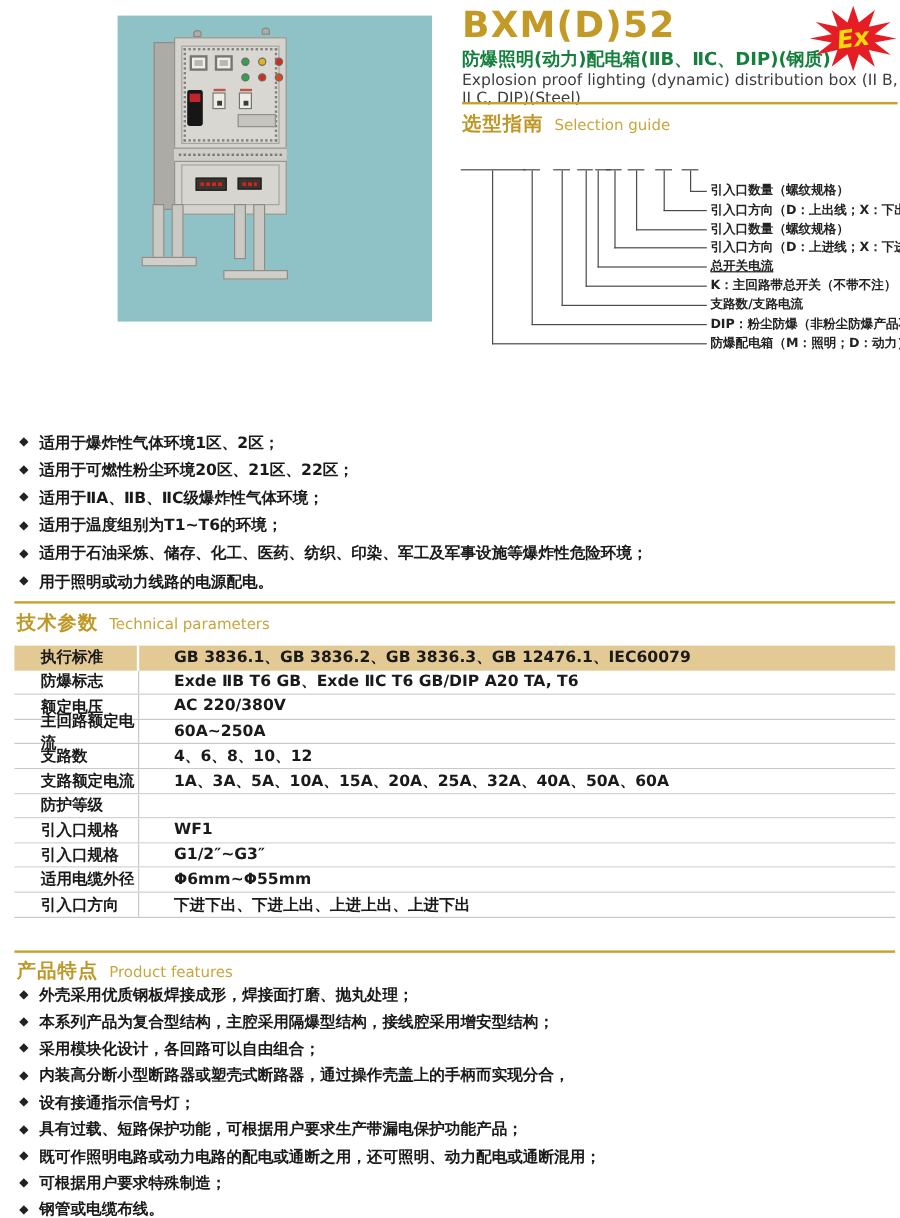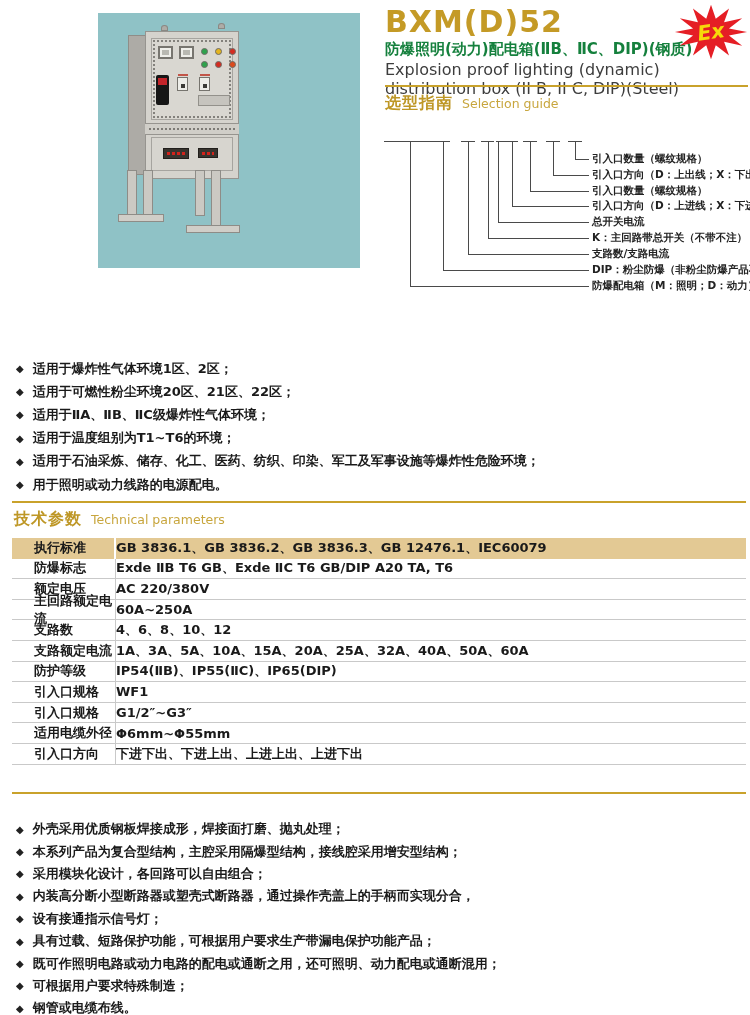--- a/index.html
+++ b/index.html
@@ -27,21 +27,21 @@
   .flange{left:47px;top:110px;width:94px;height:12px;background:#d0cec8;border-top:1px solid #96948f;border-bottom:1px solid #96948f;}
   .flange i{position:absolute;left:4px;top:4px;width:86px;height:0;border-top:2px dotted #7c7a75;display:block;}
   .door-low{left:53px;top:124px;width:82px;height:34px;background:#d7d5cf;border:1px solid #a6a49f;}
   .rwin{background:#38342f;border:1px solid #211f1c;}
   .rwin i{position:absolute;left:3px;top:3px;height:3px;display:block;background:repeating-linear-gradient(90deg,#d3231c 0 3px,#38342f 3px 5px);}
   .leg{background:#cbc9c3;border:1px solid #8e8c87;}
   .foot{background:#d0cec8;border:1px solid #8e8c87;}
   
   .main-title{position:absolute;left:385px;top:4px;font-size:30px;font-weight:bold;color:#c49a26;letter-spacing:1px;}
   .sub-cn{position:absolute;left:385px;top:40px;font-size:15px;font-weight:bold;color:#15803d;}
-  .sub-en{position:absolute;left:385px;top:60px;font-size:16px;color:#3d3d3d;}
+  .sub-en{position:absolute;left:385px;top:60px;font-size:13px;color:#3d3d3d;}
   .exlogo{position:absolute;left:672px;top:1px;width:78px;height:62px;}
   .gold-line{position:absolute;background:#c9a22b;height:2px;}
   
   .sec-head{position:absolute;display:flex;gap:9px;align-items:baseline;white-space:nowrap;}
   .h-cn{font-size:16px;font-weight:bold;color:#be9726;letter-spacing:1px;}
   .h-en{font-size:12.5px;color:#c8a63e;}
   
   .model-code{position:absolute;left:387px;top:121px;font-size:13.5px;font-weight:600;color:#222;letter-spacing:0.5px;white-space:nowrap;}
   .ul-seg{position:absolute;height:1px;background:#4a4a4a;top:141px;}
   .leader{position:absolute;border-left:1px solid #4a4a4a;border-bottom:1px solid #4a4a4a;top:142px;}
@@ -51,21 +51,21 @@
   .blist li{display:flex;align-items:center;gap:9px;font-size:13px;font-weight:600;color:#1a1a1a;white-space:nowrap;}
   .env-list li{height:23.2px;}
   .feat-list li{height:22.4px;}
   .blt{font-size:10px;color:#222;}
   
   .ttable{position:absolute;left:12px;top:538px;width:734px;}
   .trow{display:flex;height:20.6px;align-items:center;box-sizing:border-box;border-bottom:1px solid #c9c9c9;background:#fff;}
   .trow.first{background:#e3c994;border-bottom:none;}
   .tlabel{width:104px;padding-left:22px;font-size:13px;font-weight:600;border-right:1px solid #c9c9c9;height:100%;display:flex;align-items:center;box-sizing:border-box;}
   .trow.first .tlabel{border-right:2px solid #ffffff;}
-  .tvalue{font-size:13px;font-weight:600;white-space:nowrap;}
+  .tvalue{padding-left:29px;font-size:13px;font-weight:600;white-space:nowrap;}
 </style>
 </head>
 <body>
 
 <div class="page">
 
   <div class="photo">
     <div class="eye" style="left:63px;top:12px;"></div>
     <div class="eye" style="left:120px;top:10px;"></div>
     <div class="box-side"></div>
@@ -149,21 +149,21 @@
   <div class="leader" style="left:498px;width:90px;height:80px;"></div>
   <div class="leader" style="left:488px;width:100px;height:96px;"></div>
   <div class="leader" style="left:468px;width:120px;height:112px;"></div>
   <div class="leader" style="left:443px;width:145px;height:128px;"></div>
   <div class="leader" style="left:410px;width:178px;height:144px;"></div>
 
   <div class="sg-label" style="top:152px;">引入口数量（螺纹规格）</div>
   <div class="sg-label" style="top:168px;">引入口方向（D：上出线；X：下出线）</div>
   <div class="sg-label" style="top:184px;">引入口数量（螺纹规格）</div>
   <div class="sg-label" style="top:199px;">引入口方向（D：上进线；X：下进线）</div>
-  <div class="sg-label" style="top:215px;">总开关电流</div>
+  <div class="sg-label" style="top:215px;text-decoration:underline;">总开关电流</div>
   <div class="sg-label" style="top:231px;">K：主回路带总开关（不带不注）</div>
   <div class="sg-label" style="top:247px;">支路数/支路电流</div>
   <div class="sg-label" style="top:263px;">DIP：粉尘防爆（非粉尘防爆产品不注）</div>
   <div class="sg-label" style="top:279px;">防爆配电箱（M：照明；D：动力）</div>
 
   <ul class="blist env-list" style="top:357px;">
     <li>
         <span class="blt">◆</span>
         <span>适用于爆炸性气体环境1区、2区；</span>
       </li>
@@ -215,21 +215,20 @@
     <div class="trow">
         <div class="tlabel">支路数</div>
         <div class="tvalue">4、6、8、10、12</div>
       </div>
     <div class="trow">
         <div class="tlabel">支路额定电流</div>
         <div class="tvalue">1A、3A、5A、10A、15A、20A、25A、32A、40A、50A、60A</div>
       </div>
     <div class="trow">
         <div class="tlabel">防护等级</div>
-        <div class="tvalue">IP54(ⅡB)、IP55(ⅡC)、IP65(DIP)</div>
       </div>
     <div class="trow">
         <div class="tlabel">引入口规格</div>
         <div class="tvalue">WF1</div>
       </div>
     <div class="trow">
         <div class="tlabel">引入口规格</div>
         <div class="tvalue">G1/2″~G3″</div>
       </div>
     <div class="trow">
@@ -237,20 +236,24 @@
         <div class="tvalue">Φ6mm~Φ55mm</div>
       </div>
     <div class="trow">
         <div class="tlabel">引入口方向</div>
         <div class="tvalue">下进下出、下进上出、上进上出、上进下出</div>
       </div>
   </div>
 
   <div class="gold-line" style="left:12px;top:792px;width:734px;"></div>
 
+  <div class="sec-head" style="left:14px;top:799px;">
+    <span class="h-cn">产品特点</span>
+    <span class="h-en">Product features</span>
+  </div>
   <ul class="blist feat-list" style="top:818px;">
     <li>
         <span class="blt">◆</span>
         <span>外壳采用优质钢板焊接成形，焊接面打磨、抛丸处理；</span>
       </li>
     <li>
         <span class="blt">◆</span>
         <span>本系列产品为复合型结构，主腔采用隔爆型结构，接线腔采用增安型结构；</span>
       </li>
     <li>

